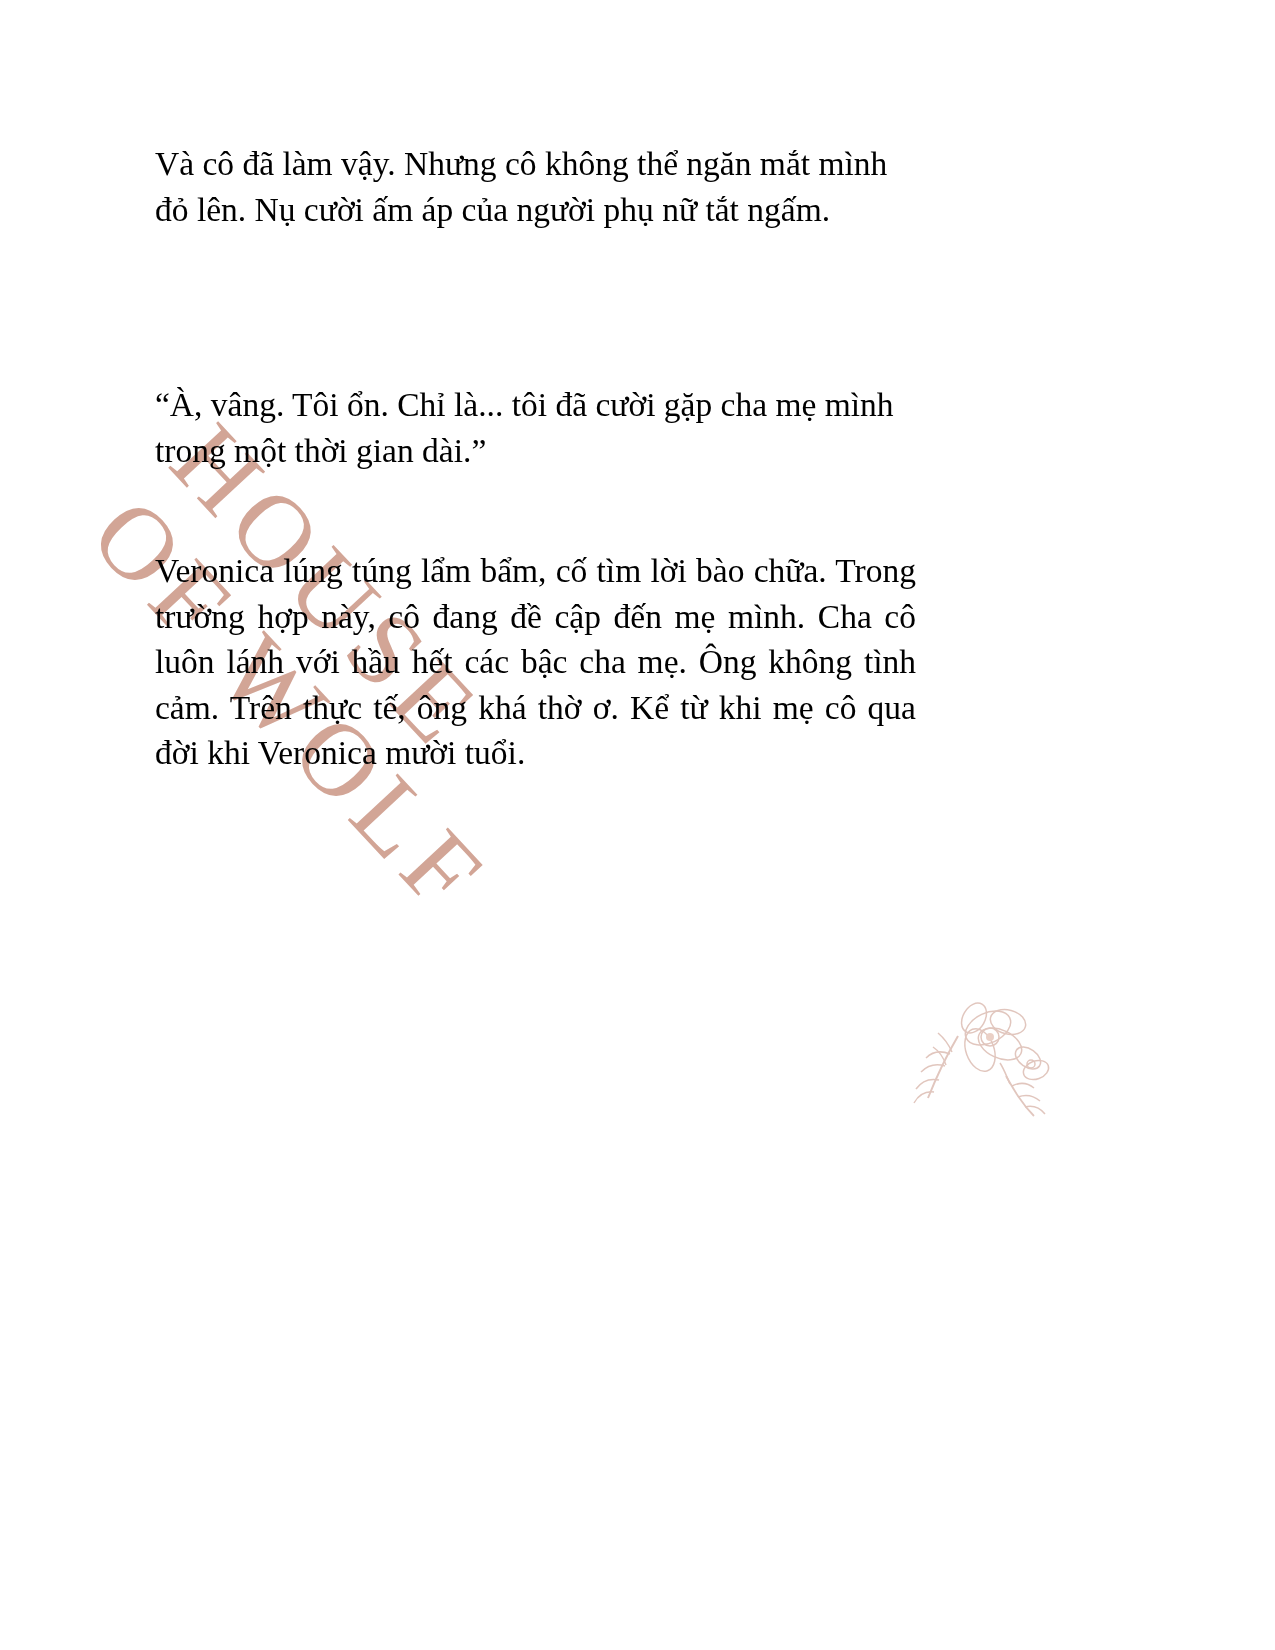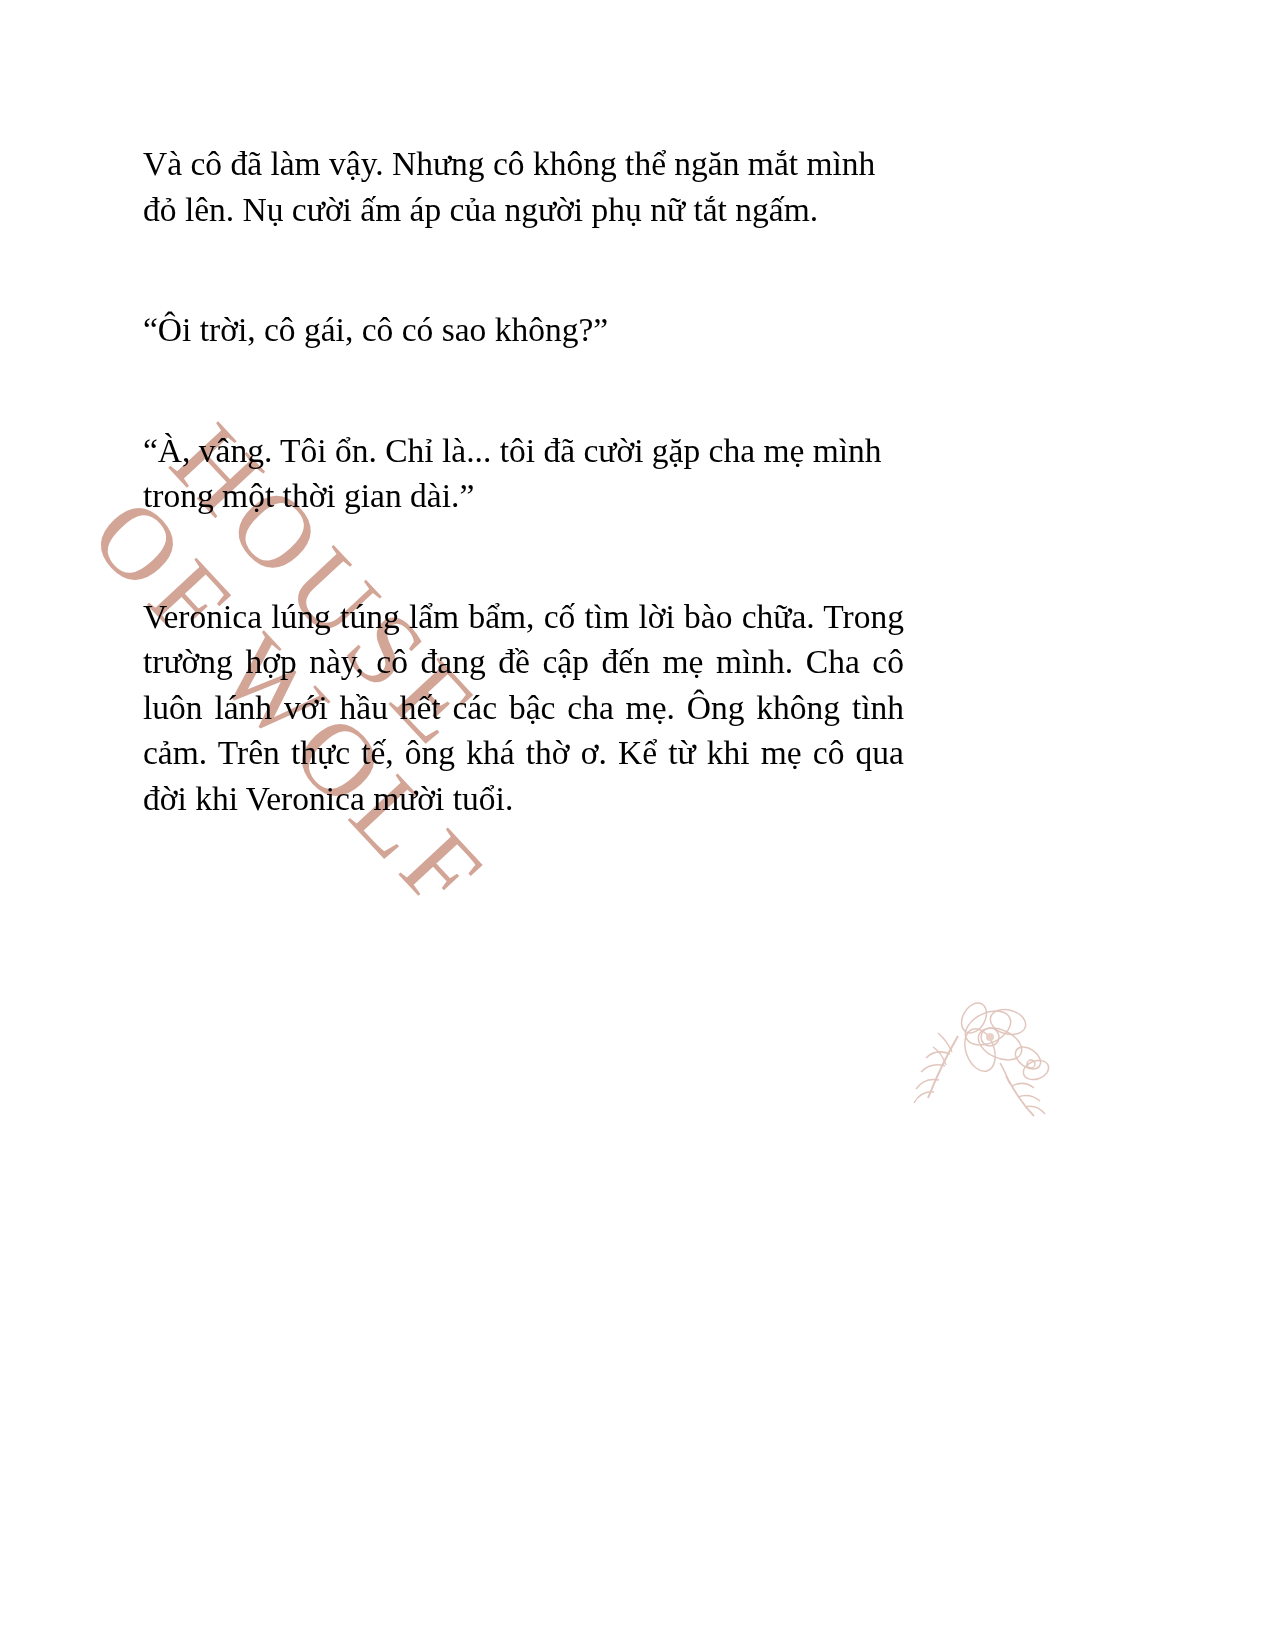--- a/index.html
+++ b/index.html
@@ -47,21 +47,21 @@
     position: absolute;
     left: 888px;
     top: 958px;
     width: 190px;
     height: 190px;
     opacity: 0.62;
   }
   
   #content {
     position: absolute;
-    left: 0;
+    left: 12px;
     top: 0;
     width: 1085px;
     z-index: 2;
     padding: 141px 181px 0 143px;
     box-sizing: border-box;
   }
   p.para {
     margin: 0 0 0 0;
     font-size: 33.5px;
     line-height: 45.5px;
@@ -120,21 +120,20 @@
         <path d="M122 126 C118 117, 116 111, 112 105"></path>
       </g>
     </svg>
   </div>
 
   <div id="content">
 
     <p class="para nojust">Và cô đã làm vậy. Nhưng cô không thể ngăn mắt mình đỏ lên. Nụ cười ấm áp của người phụ nữ tắt ngấm.</p>
     <div class="spacer-lg"></div>
 
-    <p class="para nojust">“Ôi trời, cô gái, cô có sao không?”</p>
     <div class="spacer-lg"></div>
 
     <p class="para nojust">“À, vâng. Tôi ổn. Chỉ là... tôi đã cười gặp cha mẹ mình trong một thời gian dài.”</p>
     <div class="spacer-lg"></div>
 
     <p class="para">Veronica lúng túng lẩm bẩm, cố tìm lời bào chữa. Trong trường hợp này, cô đang đề cập đến mẹ mình. Cha cô luôn lánh với hầu hết các bậc cha mẹ. Ông không tình cảm. Trên thực tế, ông khá thờ ơ. Kể từ khi mẹ cô qua đời khi Veronica mười tuổi.</p>
     <div class="spacer-md"></div>
 
     <div class="spacer-lg"></div>
 

